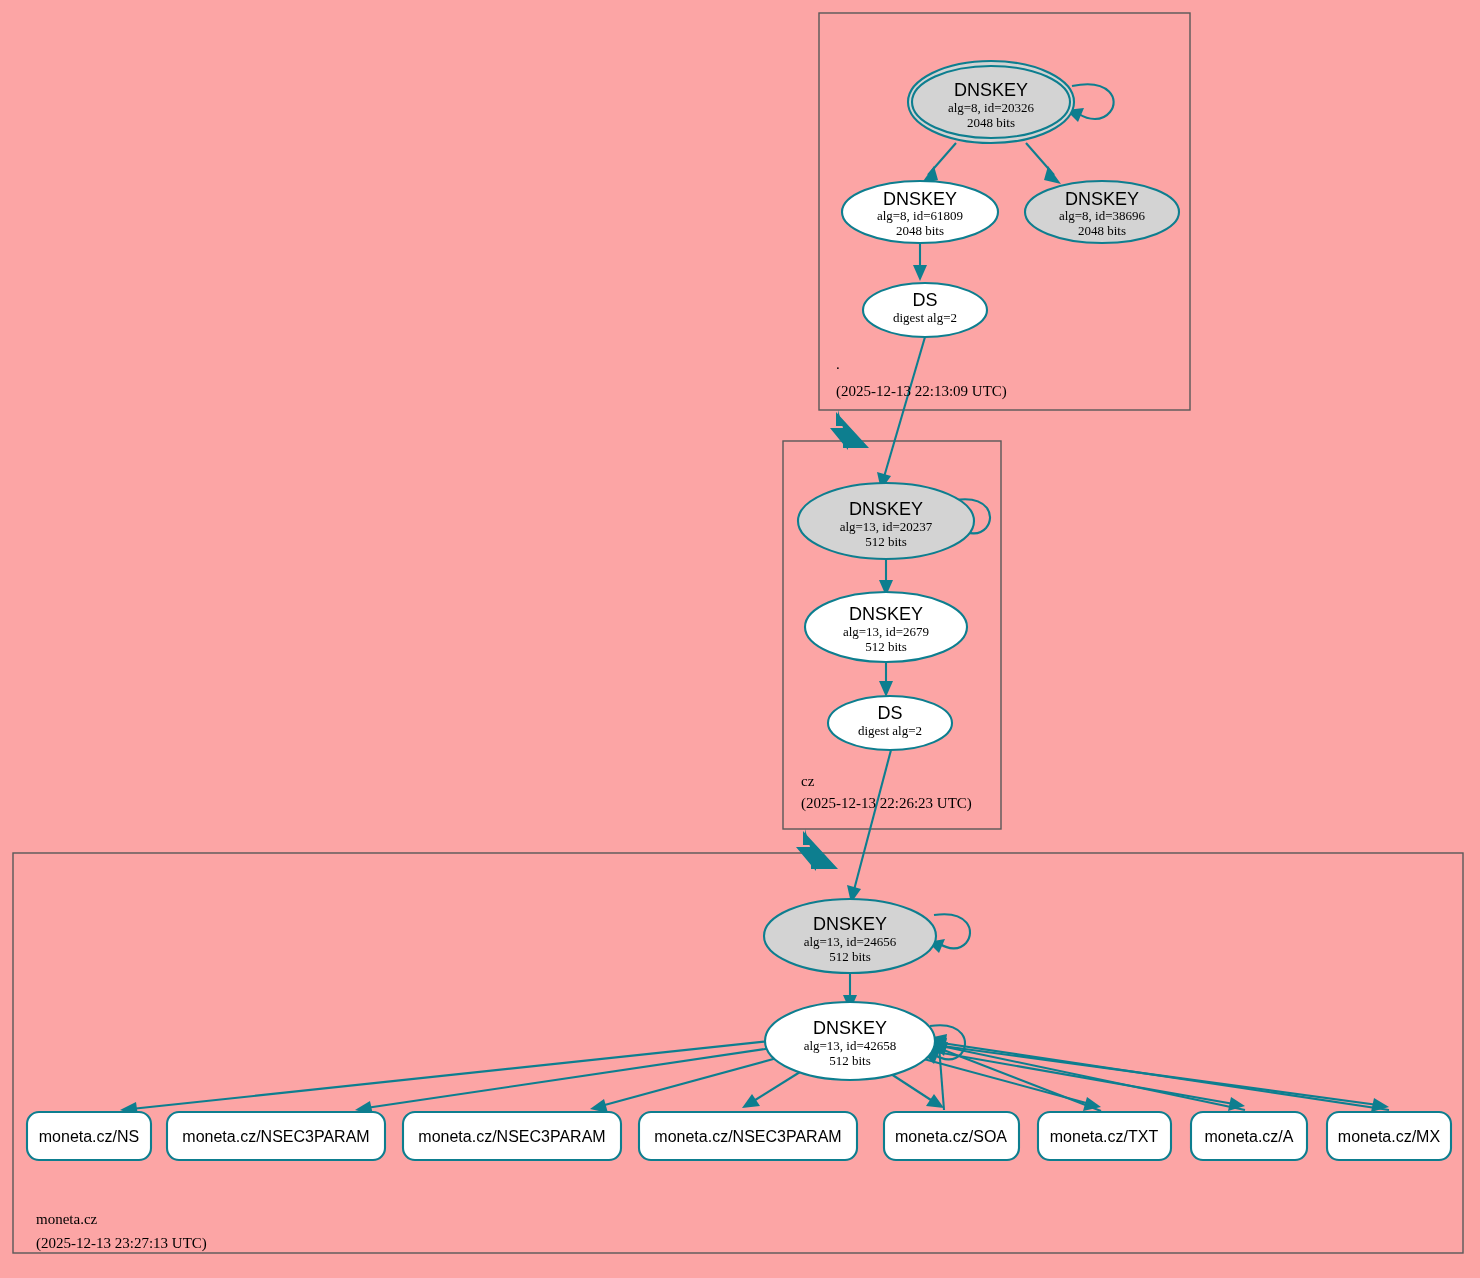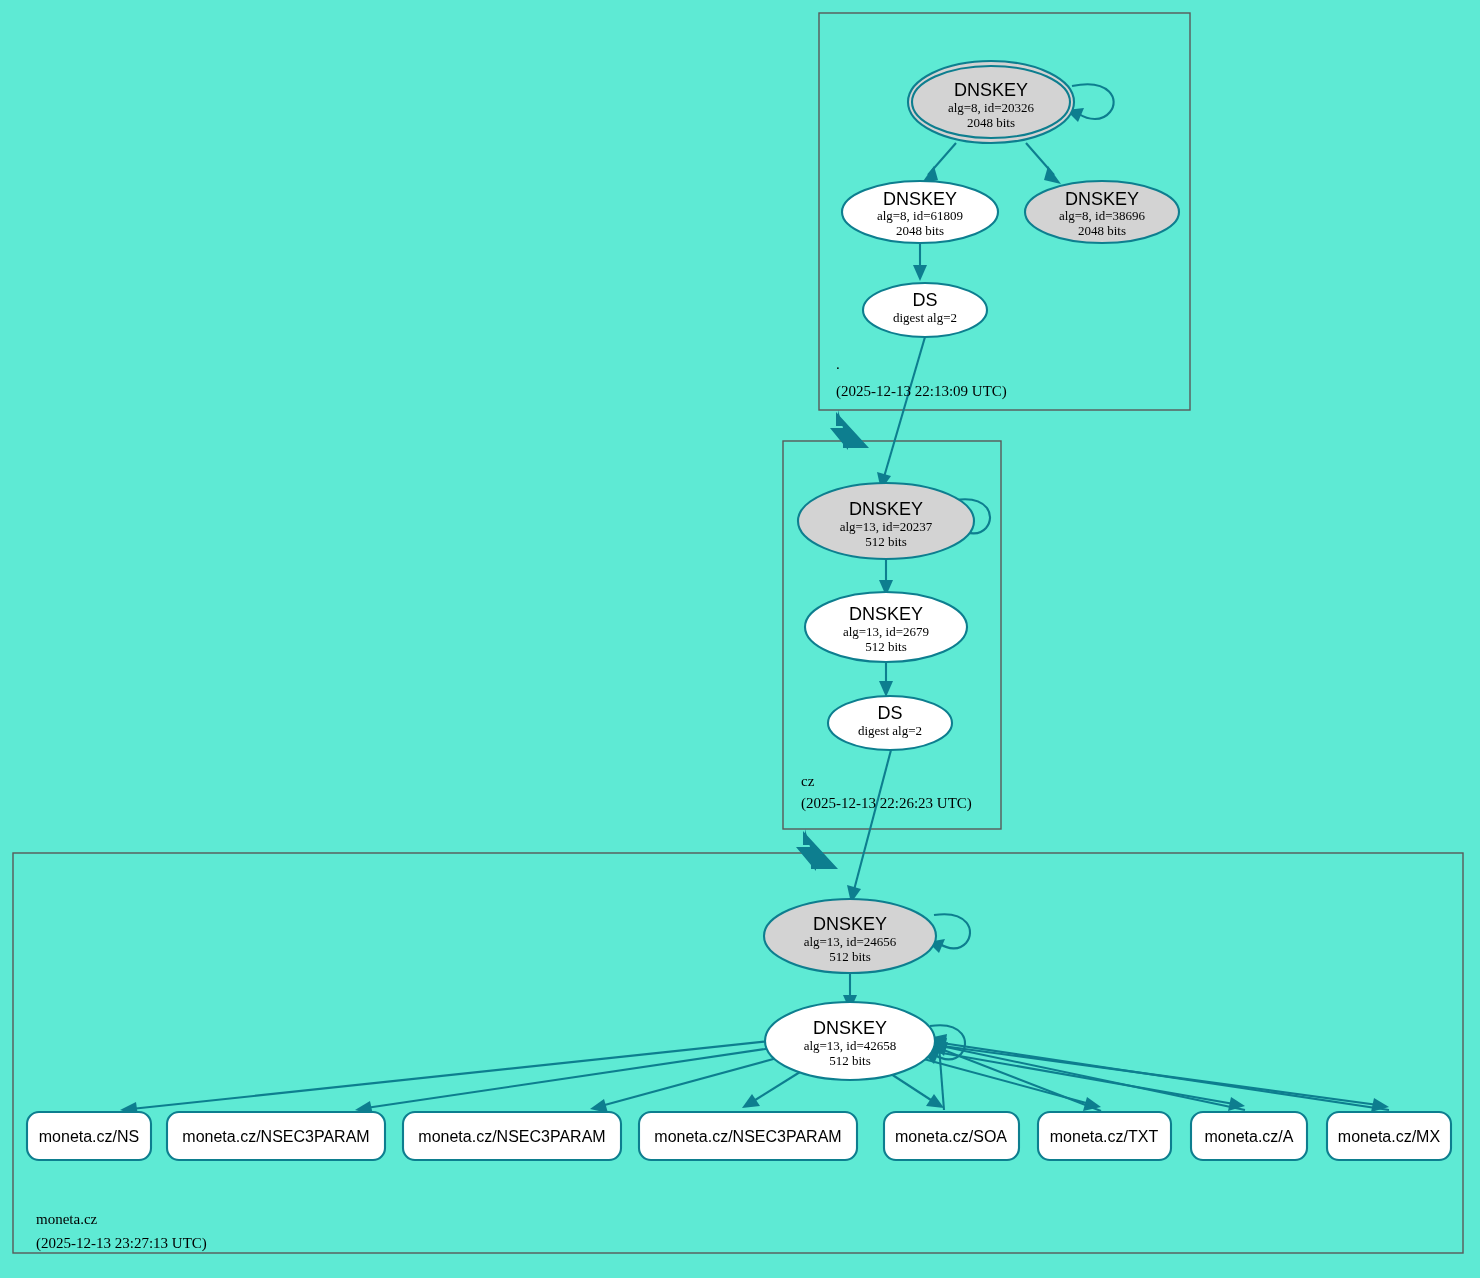--- a/index.html
+++ b/index.html
@@ -4,21 +4,21 @@
 <style>
   html, body {
     margin: 0;
     padding: 0;
     background: #ffffff;
   }
   #canvas {
     position: relative;
     width: 1480px;
     height: 1278px;
-    background: #5eead4;
+    background: #fca5a5;
     font-family: "Liberation Sans", sans-serif;
     overflow: hidden;
   }
   svg.layer {
     position: absolute;
     left: 0;
     top: 0;
     width: 1480px;
     height: 1278px;
   }

